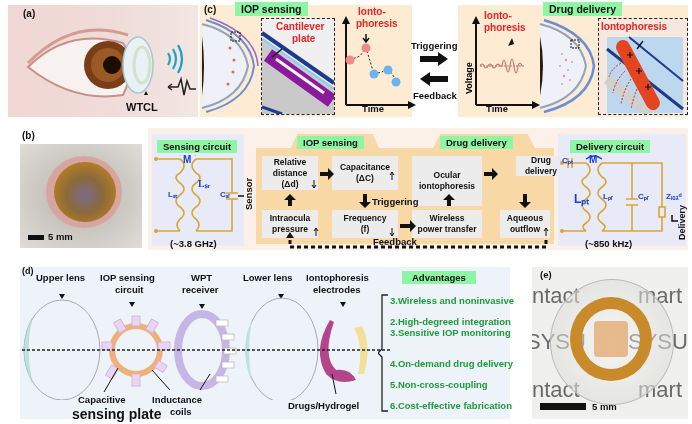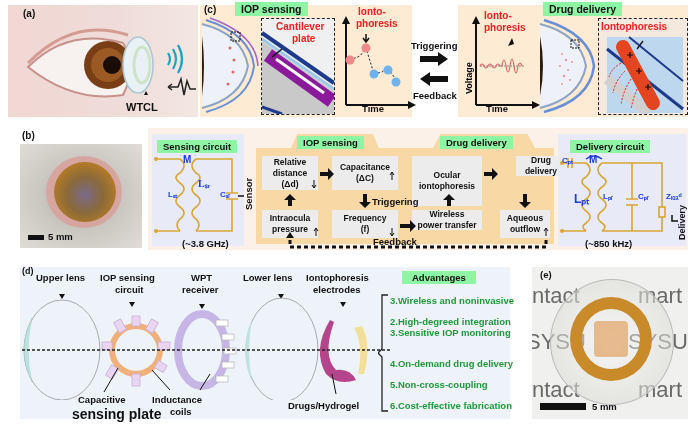--- a/index.html
+++ b/index.html
@@ -178,21 +178,21 @@
   </g>
   <circle cx="4" cy="4" r="2" fill="#d8a636"></circle>
     <circle cx="4" cy="76" r="2" fill="#d8a636"></circle>
   <path d="M28 0 Q36 -6 44 0" stroke="#1a3ddb" stroke-width="1.5" fill="none"></path>
   <path d="M86 41 L92 41" stroke="#111" stroke-width="1.5"></path>
 </svg>
 <span class="abs blue" style="left:183px;top:154px;font-size:10px;">M</span>
 <span class="abs blue" style="left:168px;top:188px;font-size:8px;">Lₛₜ</span>
 <span class="abs blue" style="left:198px;top:176px;font-size:10px;font-family:Liberation Serif, serif;">Lₛᵣ</span>
 <span class="abs blue" style="left:220px;top:188px;font-size:8px;">Cₛᵣ</span>
-<span class="abs" style="left:170px;top:238px;font-size:9.5px;margin-left:12px;">(~3.8 GHz)</span>
+<span class="abs" style="left:170px;top:238px;font-size:9.5px;">(~3.8 GHz)</span>
 <span class="abs" style="left:243px;top:210px;font-size:9.5px;transform:rotate(-90deg);transform-origin:0 0;">Sensor</span>
 
 <div class="abs" style="left:256px;top:148px;width:152px;height:96px;background:#f8d9a6;"></div>
 <div class="abs" style="left:290px;top:134px;width:90px;height:16px;background:#f8d9a6;clip-path:polygon(8% 0,92% 0,100% 100%,0 100%);"></div>
 <span class="green-tag" style="left:297px;top:136px;font-size:9.5px;">IOP sensing</span>
 
 <div class="box" style="left:262px;top:156px;width:56px;height:34px;">
   <span>Relative</span>
   <span>distance</span>
   <span>(Δd)</span>
@@ -215,21 +215,21 @@
 <span class="green-tag" style="left:440px;top:136px;font-size:9.5px;">Drug delivery</span>
 
 <div class="box" style="left:412px;top:156px;width:70px;height:50px;">
   <span>Ocular</span>
   <span>iontophoresis</span>
 </div>
 <div class="box" style="left:500px;top:156px;width:50px;height:20px;margin-left:16px;">
   <span>Drug</span>
   <span>delivery</span>
 </div>
-<div class="box" style="left:412px;top:210px;width:70px;height:20px;">
+<div class="box" style="left:412px;top:210px;width:70px;height:28px;">
   <span>Wireless</span>
   <span>power transfer</span>
 </div>
 <div class="box" style="left:500px;top:210px;width:50px;height:28px;">
   <span>Aqueous</span>
   <span>outflow</span>
 </div>
 
 <svg class="abs" style="left:250px;top:140px;" width="310" height="115">
   <g fill="#111">

